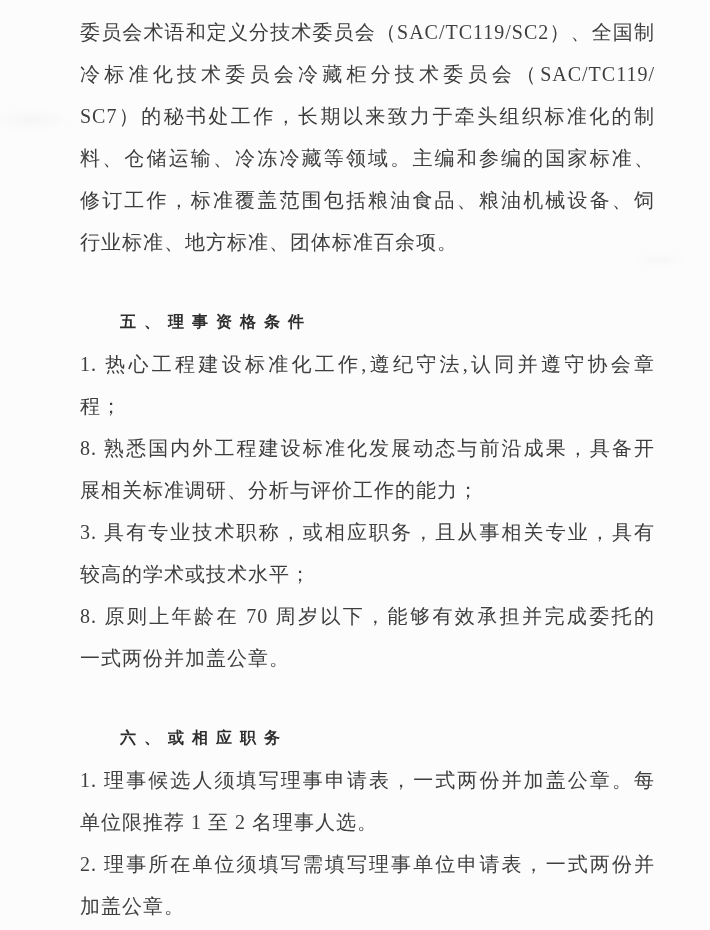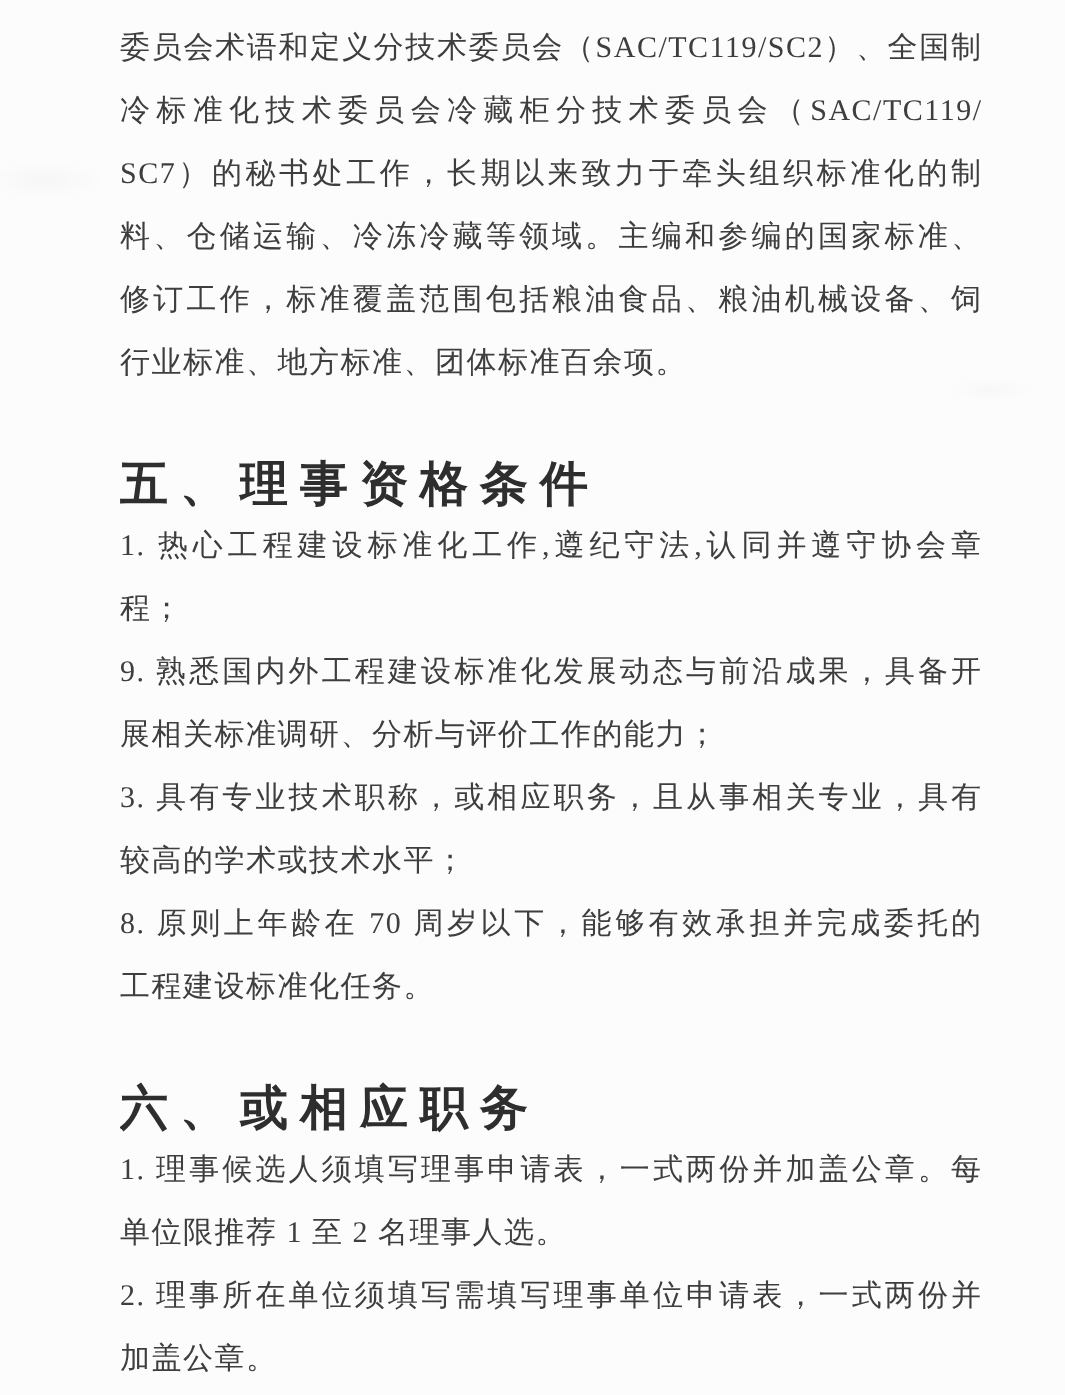--- a/index.html
+++ b/index.html
@@ -30,42 +30,43 @@
     letter-spacing: 1px;
     overflow: hidden;
   }
   .line.just {
     text-align: justify;
     text-align-last: justify;
   }
   .line.heading {
     margin-top: 38px;
     font-weight: bold;
-    font-size: 32px;
+    font-size: 16px;
     letter-spacing: 8px;
     color: #2e2e2e;
+    margin-left: 40px;
   }
 </style>
 </head>
 <body>
 
 <div class="page">
     <div class="line body just">委员会术语和定义分技术委员会（SAC/TC119/SC2）、全国制</div>
     <div class="line body just">冷标准化技术委员会冷藏柜分技术委员会（SAC/TC119/</div>
     <div class="line body just">SC7）的秘书处工作，长期以来致力于牵头组织标准化的制</div>
     <div class="line body just">料、仓储运输、冷冻冷藏等领域。主编和参编的国家标准、</div>
     <div class="line body just">修订工作，标准覆盖范围包括粮油食品、粮油机械设备、饲</div>
     <div class="line body">行业标准、地方标准、团体标准百余项。</div>
     <div class="line heading">五、理事资格条件</div>
     <div class="line body just">1. 热心工程建设标准化工作,遵纪守法,认同并遵守协会章</div>
     <div class="line body">程；</div>
-    <div class="line body just">9. 熟悉国内外工程建设标准化发展动态与前沿成果，具备开</div>
+    <div class="line body just">8. 熟悉国内外工程建设标准化发展动态与前沿成果，具备开</div>
     <div class="line body">展相关标准调研、分析与评价工作的能力；</div>
     <div class="line body just">3. 具有专业技术职称，或相应职务，且从事相关专业，具有</div>
     <div class="line body">较高的学术或技术水平；</div>
     <div class="line body just">8. 原则上年龄在 70 周岁以下，能够有效承担并完成委托的</div>
-    <div class="line body">工程建设标准化任务。</div>
+    <div class="line body">一式两份并加盖公章。</div>
     <div class="line heading">六、或相应职务</div>
     <div class="line body just">1. 理事候选人须填写理事申请表，一式两份并加盖公章。每</div>
     <div class="line body">单位限推荐 1 至 2 名理事人选。</div>
     <div class="line body just">2. 理事所在单位须填写需填写理事单位申请表，一式两份并</div>
     <div class="line body">加盖公章。</div>
   </div>
 
 </body></html>

